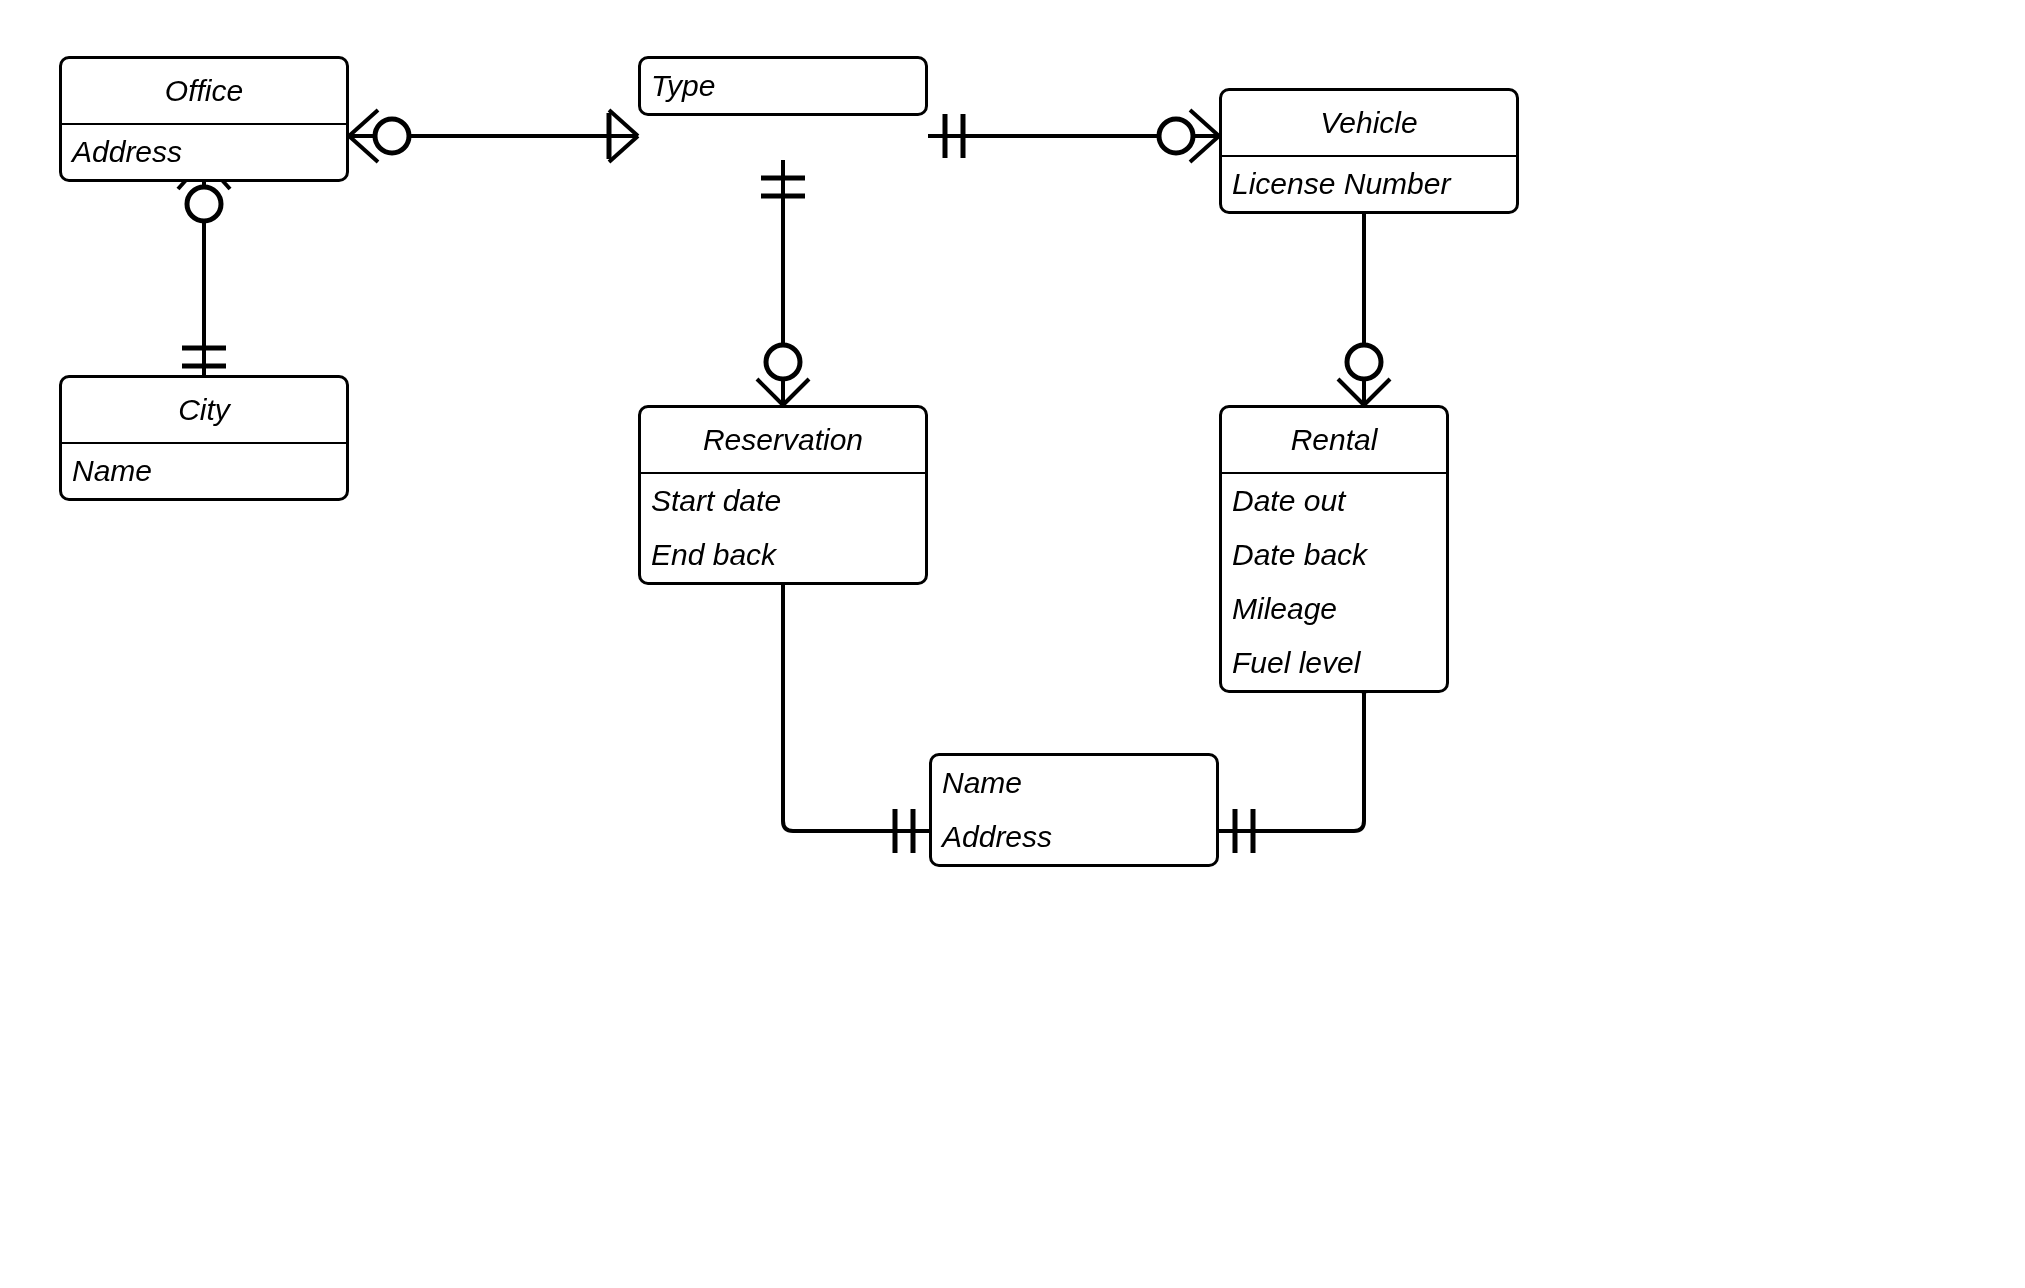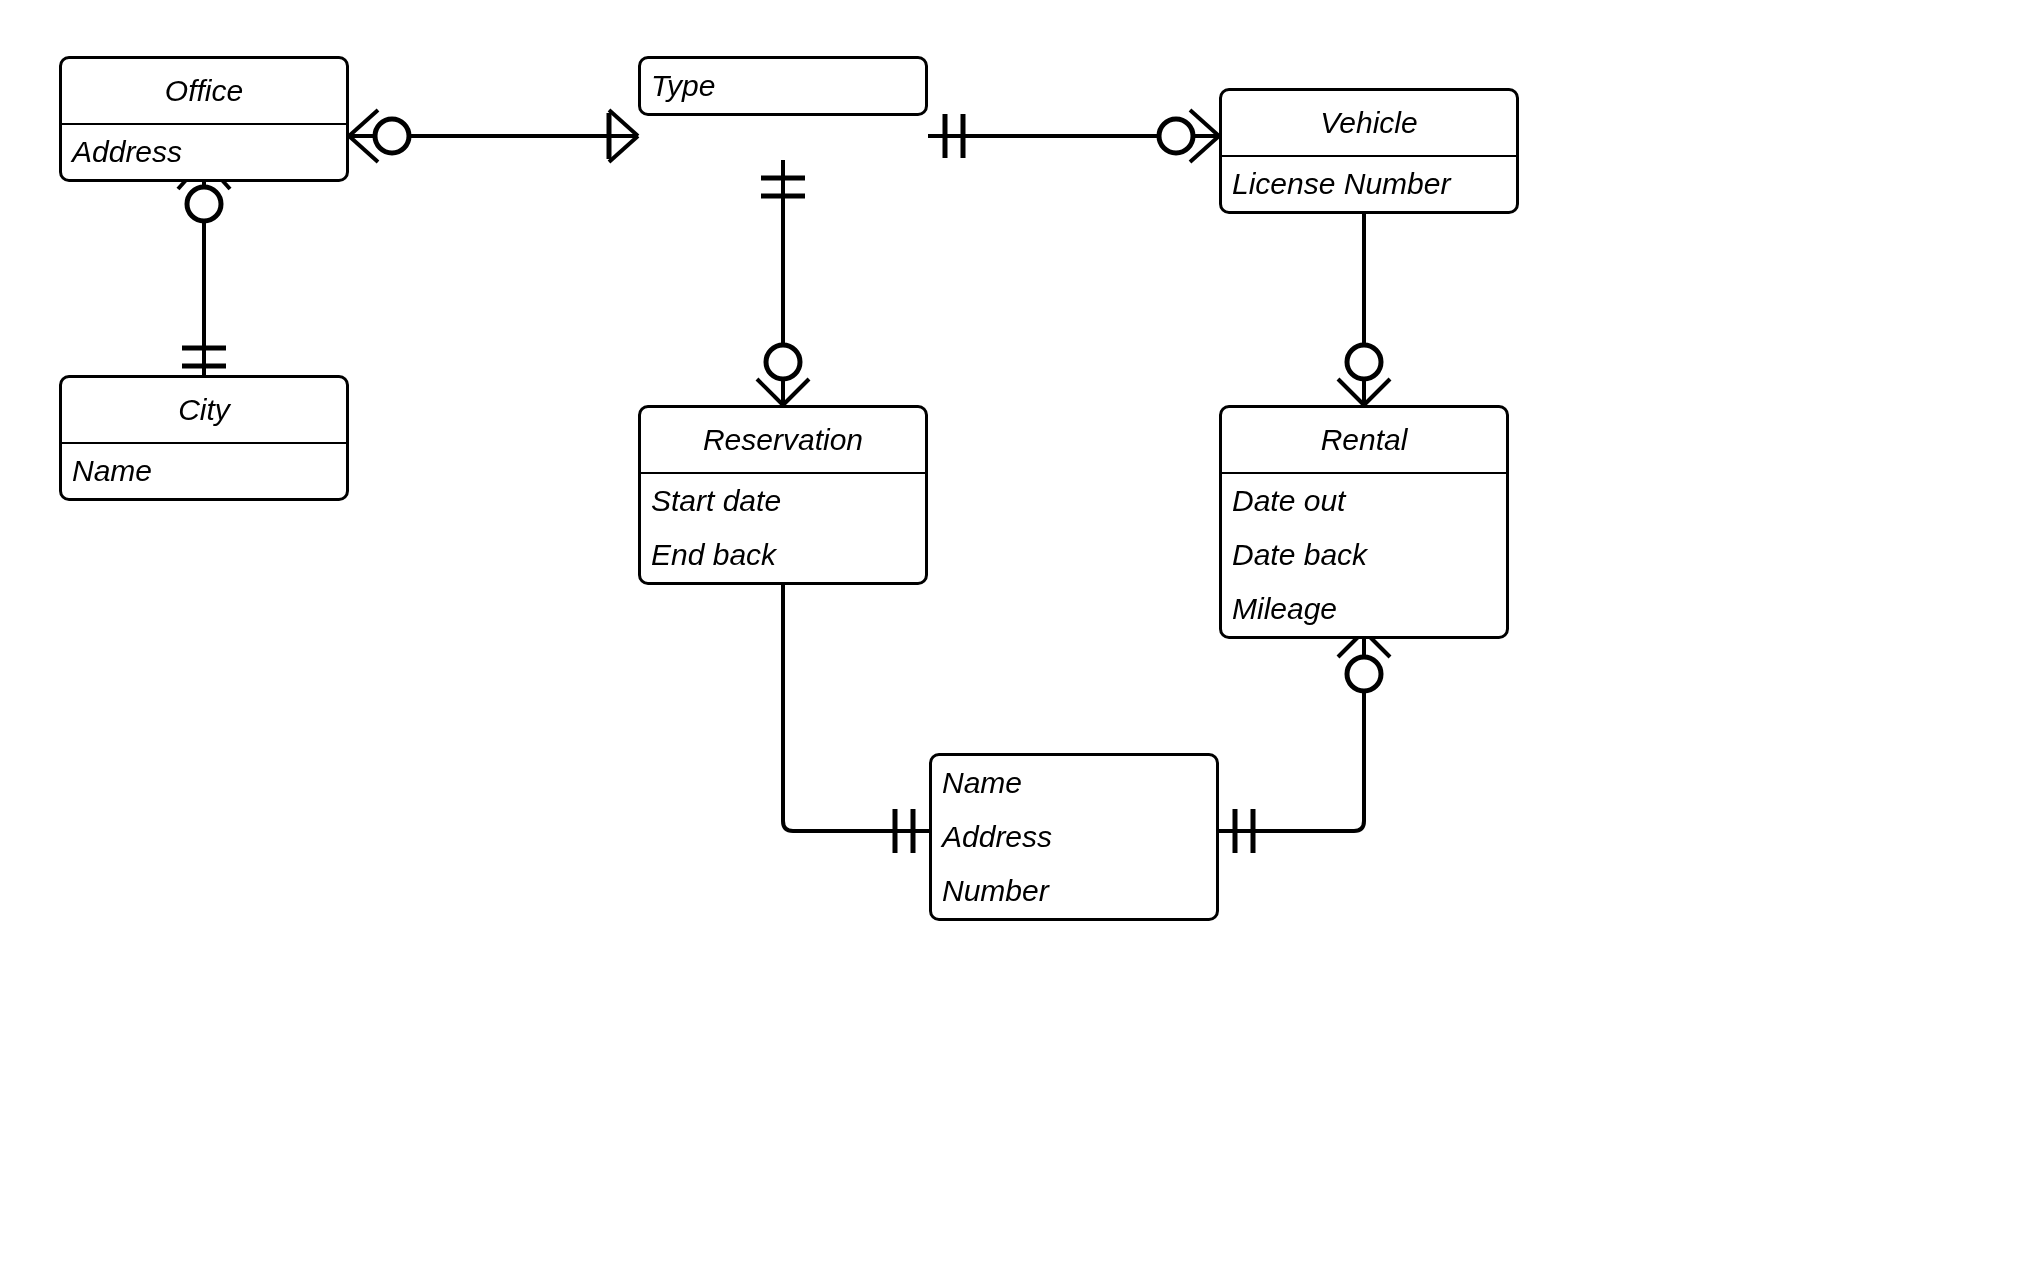--- a/index.html
+++ b/index.html
@@ -192,30 +192,30 @@
   </div>
 
   <div class="entity" style="left:638px; top:405px; width:290px;">
     <div class="entity-title">Reservation</div>
     <div class="entity-attrs">
       <div class="attr">Start date</div>
       <div class="attr">End back</div>
     </div>
   </div>
 
-  <div class="entity" style="left:1219px; top:405px; width:290px;">
+  <div class="entity" style="left:1219px; top:405px; width:230px;">
     <div class="entity-title">Rental</div>
     <div class="entity-attrs">
       <div class="attr">Date out</div>
       <div class="attr">Date back</div>
       <div class="attr">Mileage</div>
+      <div class="attr">Fuel level</div>
     </div>
   </div>
 
   <div class="entity" style="left:929px; top:753px; width:290px;">
     <div class="entity-attrs">
       <div class="attr">Name</div>
       <div class="attr">Address</div>
-      <div class="attr">Number</div>
     </div>
   </div>
 
 </div>
 
 </body></html>

